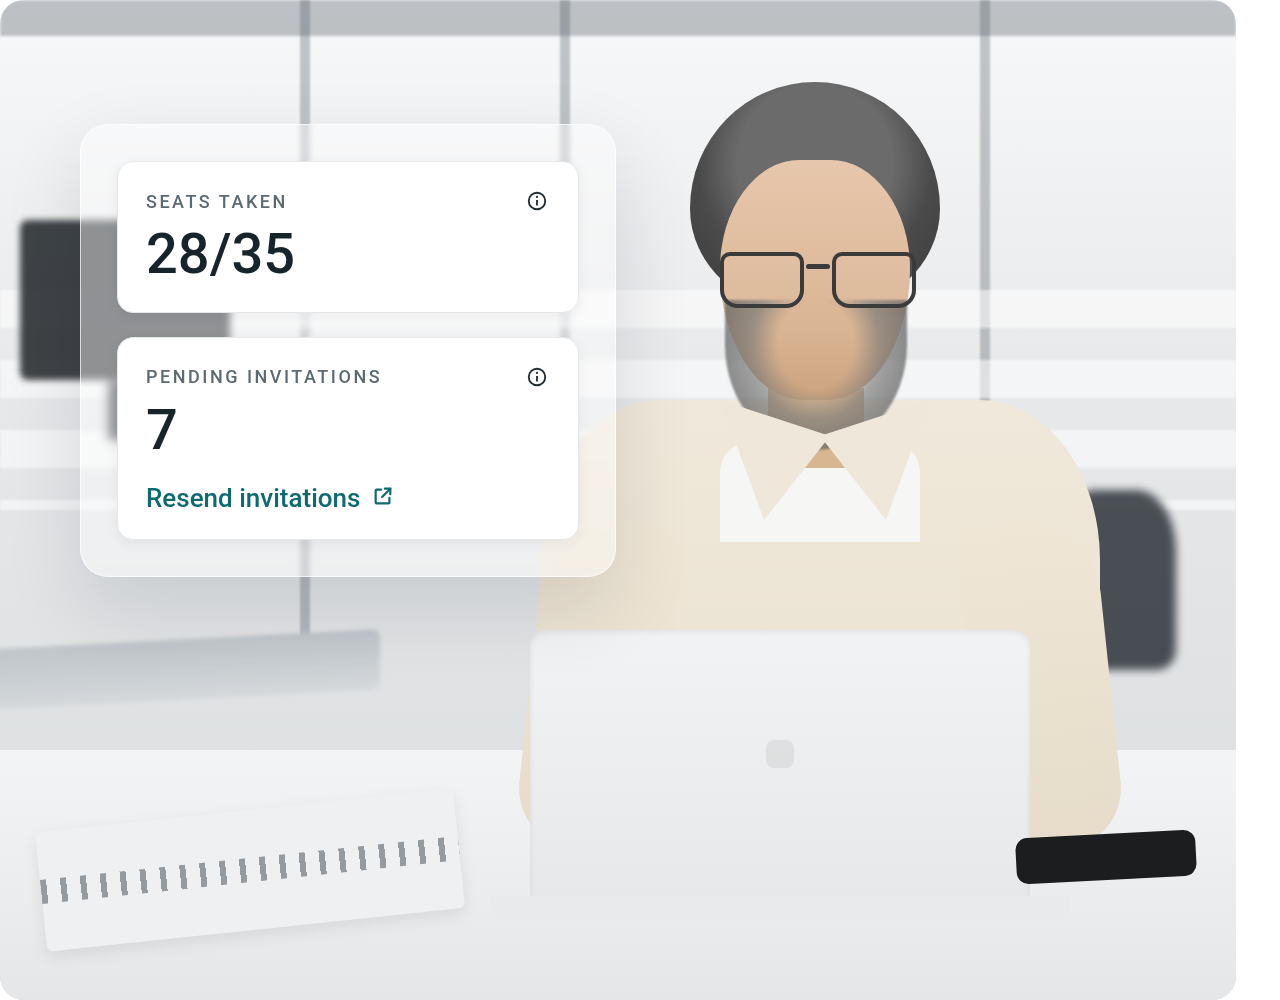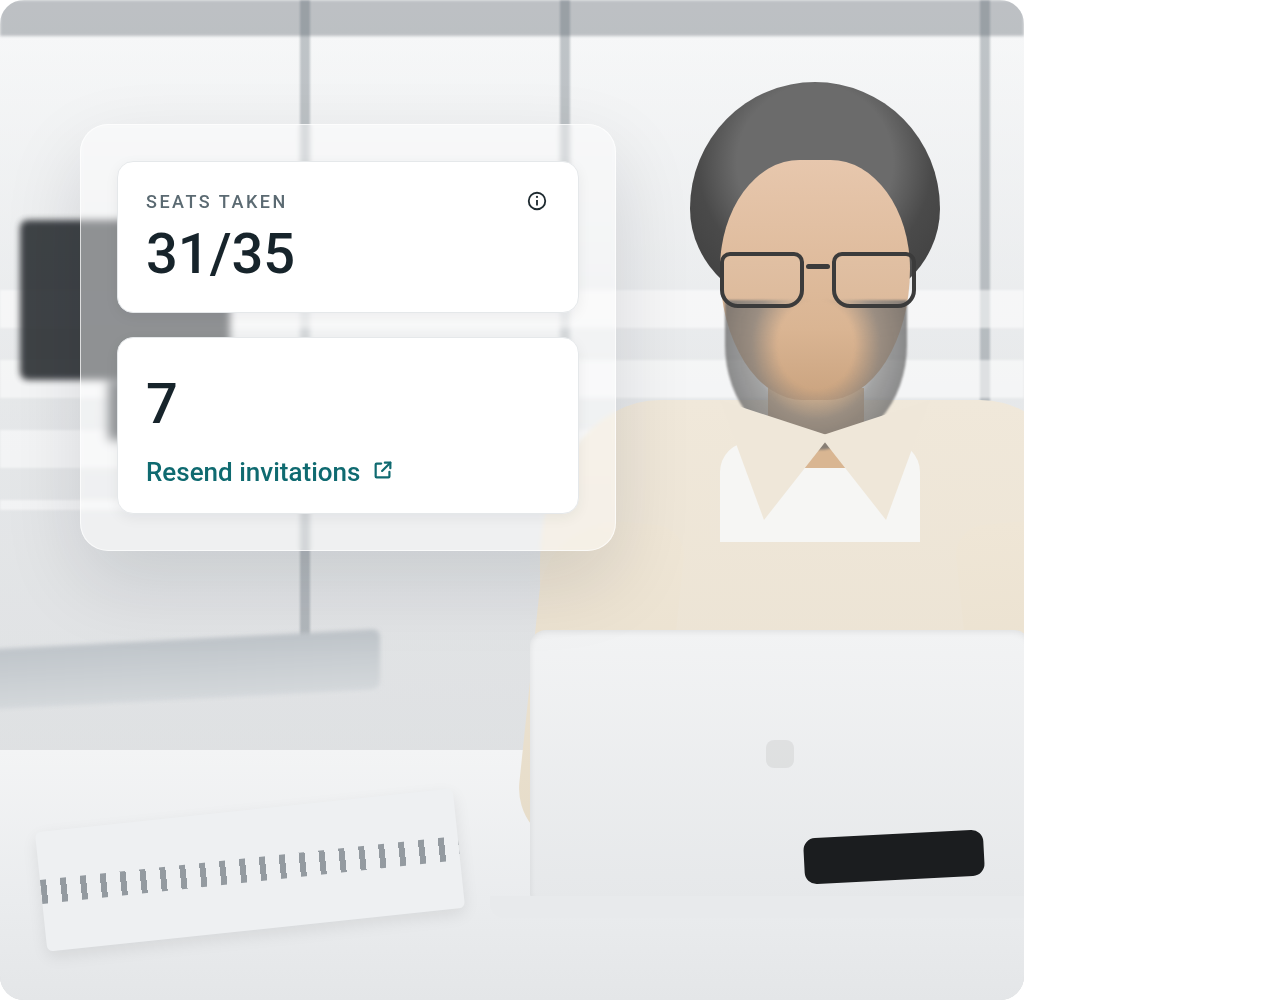--- a/index.html
+++ b/index.html
@@ -1,19 +1,19 @@
 <!DOCTYPE html>
 <html><head>
 <meta charset="utf-8">
 <style>
   * { box-sizing: border-box; margin: 0; padding: 0; }
   html, body { width: 1280px; height: 1000px; font-family: -apple-system, BlinkMacSystemFont, "Segoe UI", Roboto, Helvetica, Arial, sans-serif; }
   .scene {
     position: relative;
-    width: 1024px;
+    width: 1236px;
     height: 1000px;
     border-radius: 24px;
     overflow: hidden;
     background: linear-gradient(180deg, #e9ecee 0%, #e2e3e4 100%);
   }
   
   .bg-glass {
     position: absolute; inset: 0;
     background:
       linear-gradient(180deg, rgba(255,255,255,0.65) 0%, rgba(230,232,234,0.6) 40%, rgba(210,213,216,0.55) 100%);
@@ -223,24 +223,34 @@
       <div class="card-head">
         <div class="card-label">SEATS TAKEN</div>
         <span class="info-btn" title="info">
           <svg viewBox="0 0 24 24" fill="none" stroke="currentColor" stroke-width="2">
             <circle cx="12" cy="12" r="9"></circle>
               <line x1="12" y1="11" x2="12" y2="17"></line>
               <circle cx="12" cy="7.5" r="1.2" fill="currentColor" stroke="none"></circle>
           </svg>
         </span>
       </div>
-      <div class="card-value">31/35</div>
+      <div class="card-value">28/35</div>
     </div>
 
     <div class="card">
+      <div class="card-head">
+        <div class="card-label">PENDING INVITATIONS</div>
+        <span class="info-btn" title="info">
+          <svg viewBox="0 0 24 24" fill="none" stroke="currentColor" stroke-width="2">
+            <circle cx="12" cy="12" r="9"></circle>
+              <line x1="12" y1="11" x2="12" y2="17"></line>
+              <circle cx="12" cy="7.5" r="1.2" fill="currentColor" stroke="none"></circle>
+          </svg>
+        </span>
+      </div>
       <div class="card-value">7</div>
       <a class="resend">
         <span>Resend invitations</span>
         <span class="ext-icon">
           <svg viewBox="0 0 24 24" fill="none" stroke="currentColor" stroke-width="2.4" stroke-linecap="round" stroke-linejoin="round">
             <path d="M14 4h6v6"></path>
               <path d="M20 4l-9 9"></path>
               <path d="M19 14v5a1 1 0 0 1-1 1H5a1 1 0 0 1-1-1V6a1 1 0 0 1 1-1h5"></path>
           </svg>
         </span>

